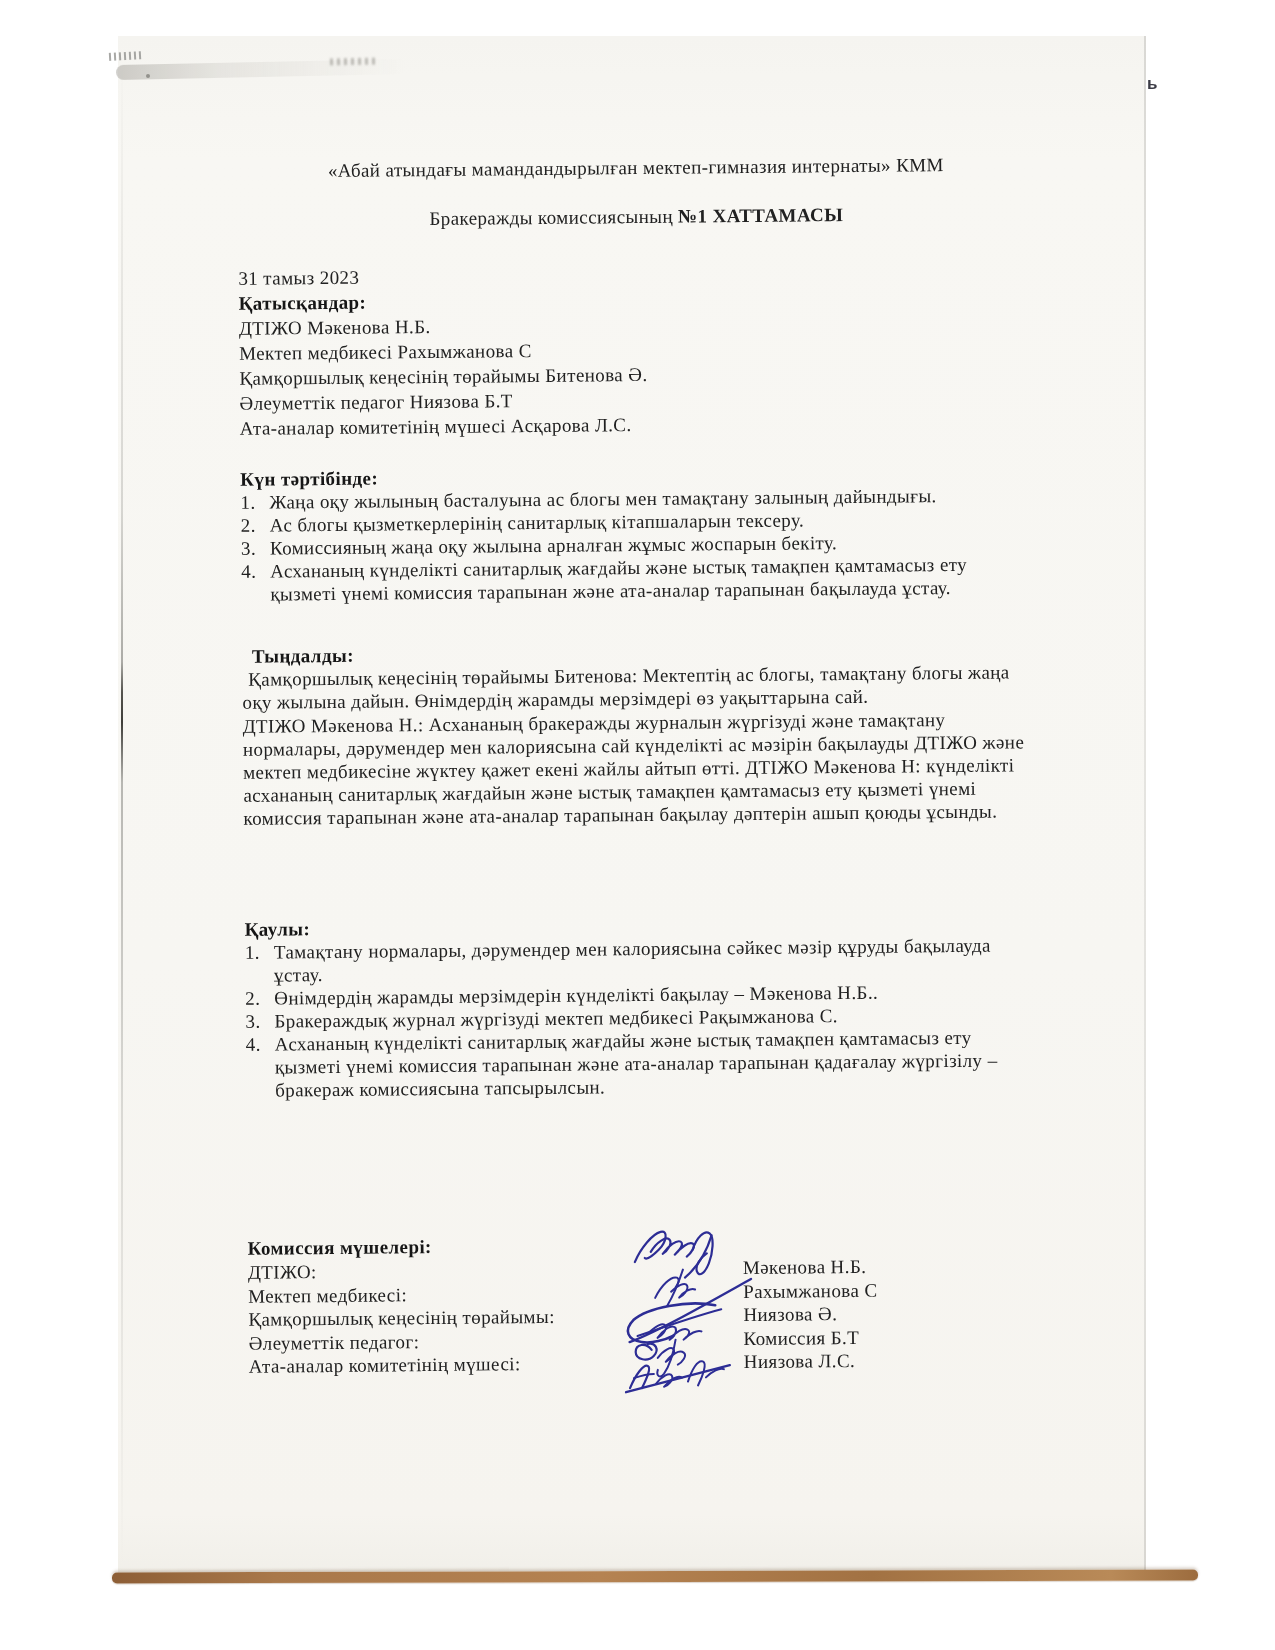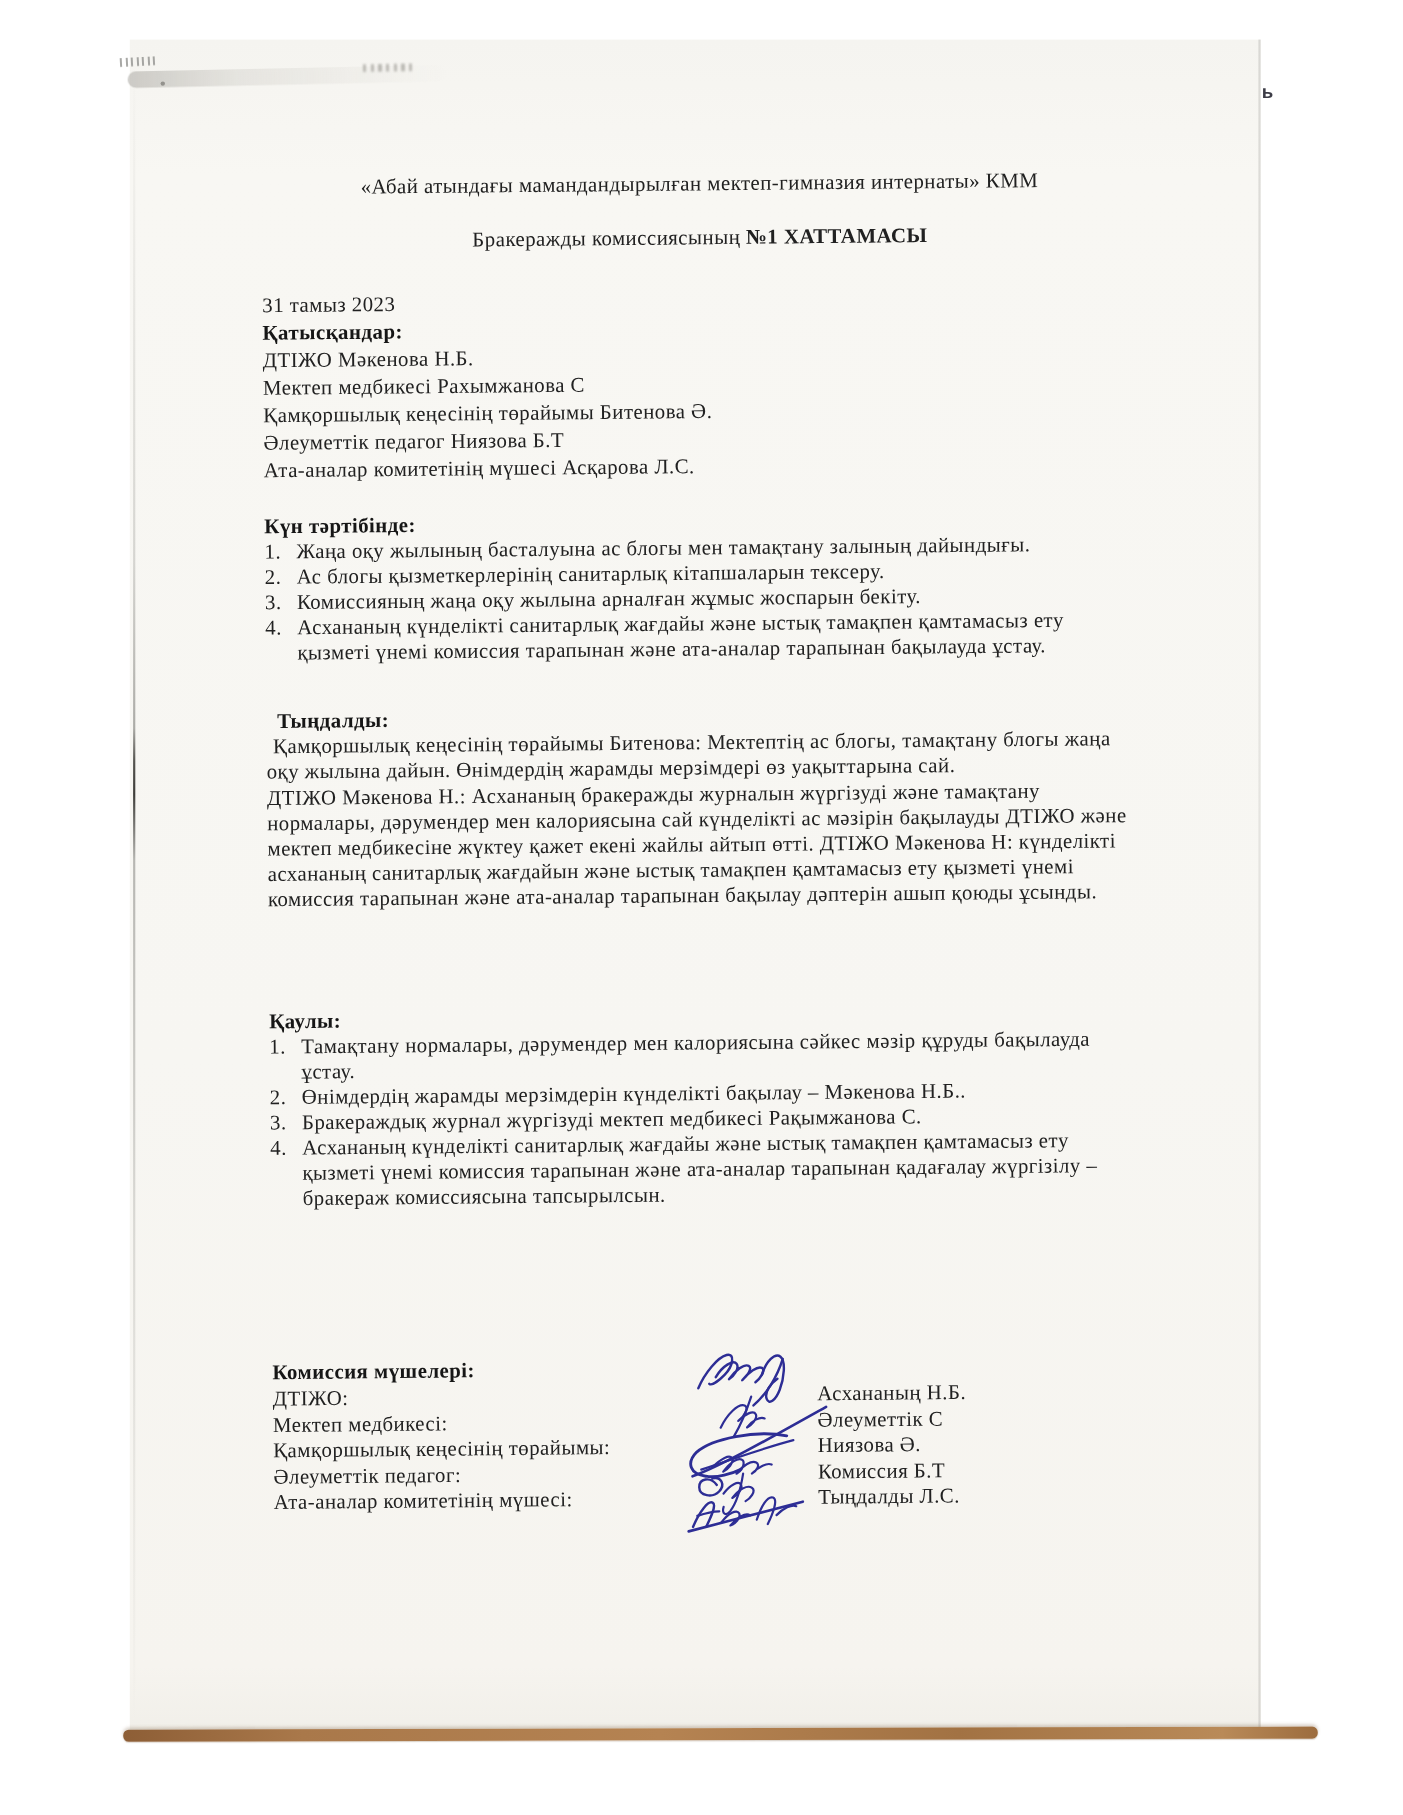--- a/index.html
+++ b/index.html
@@ -160,37 +160,37 @@
           <span>Асхананың күнделікті санитарлық жағдайы және ыстық тамақпен қамтамасыз ету қызметі үнемі комиссия тарапынан және ата-аналар тарапынан қадағалау жүргізілу – бракераж комиссиясына тапсырылсын.</span>
         </li>
     </ol>
   </div>
 
   <div class="block signatures">
     <div class="h">Комиссия мүшелері:</div>
     <div class="sig-rows">
       <div class="sig-row">
           <span class="sig-role">ДТІЖО:</span>
-          <span>Асхананың Н.Б.</span>
+          <span>Мәкенова Н.Б.</span>
         </div>
       <div class="sig-row">
           <span class="sig-role">Мектеп медбикесі:</span>
-          <span>Әлеуметтік С</span>
+          <span>Рахымжанова С</span>
         </div>
       <div class="sig-row">
           <span class="sig-role">Қамқоршылық кеңесінің төрайымы:</span>
           <span>Ниязова Ә.</span>
         </div>
       <div class="sig-row">
           <span class="sig-role">Әлеуметтік педагог:</span>
           <span>Комиссия Б.Т</span>
         </div>
       <div class="sig-row">
           <span class="sig-role">Ата-аналар комитетінің мүшесі:</span>
-          <span>Тыңдалды Л.С.</span>
+          <span>Ниязова Л.С.</span>
         </div>
     </div>
   </div>
 
   <svg class="ink" width="148" height="175" viewBox="0 0 148 175" fill="none" stroke="#2d2d95" stroke-width="2.2" stroke-linecap="round" stroke-linejoin="round">
 
     <path d="M18,42 C24,28 36,14 44,12 C52,10 50,22 42,30 C36,36 30,40 28,38"></path>
     <path d="M34,32 C40,22 50,16 53,20 C56,24 50,32 46,34 C52,26 60,20 64,22 C68,24 62,32 58,35 C64,28 72,22 76,24 C80,26 74,34 70,37"></path>
     <path d="M76,30 C80,18 88,10 93,14 C98,18 96,34 92,44 C88,54 82,58 80,52 C78,46 84,38 90,34"></path>
     <path d="M95,16 C90,32 80,48 68,58"></path>

